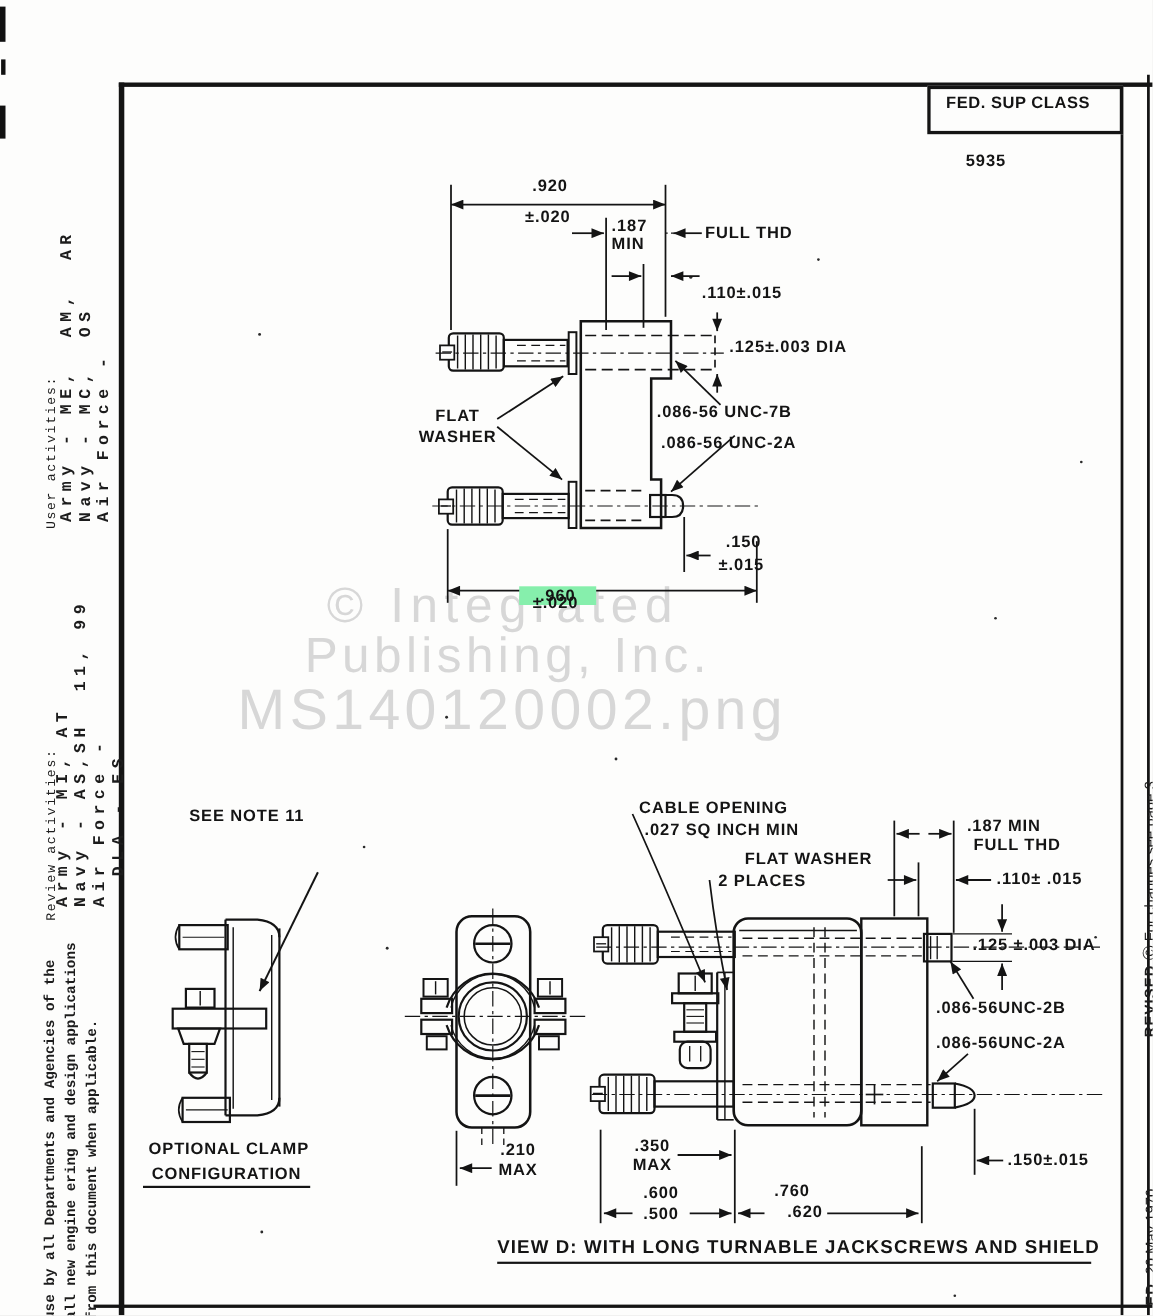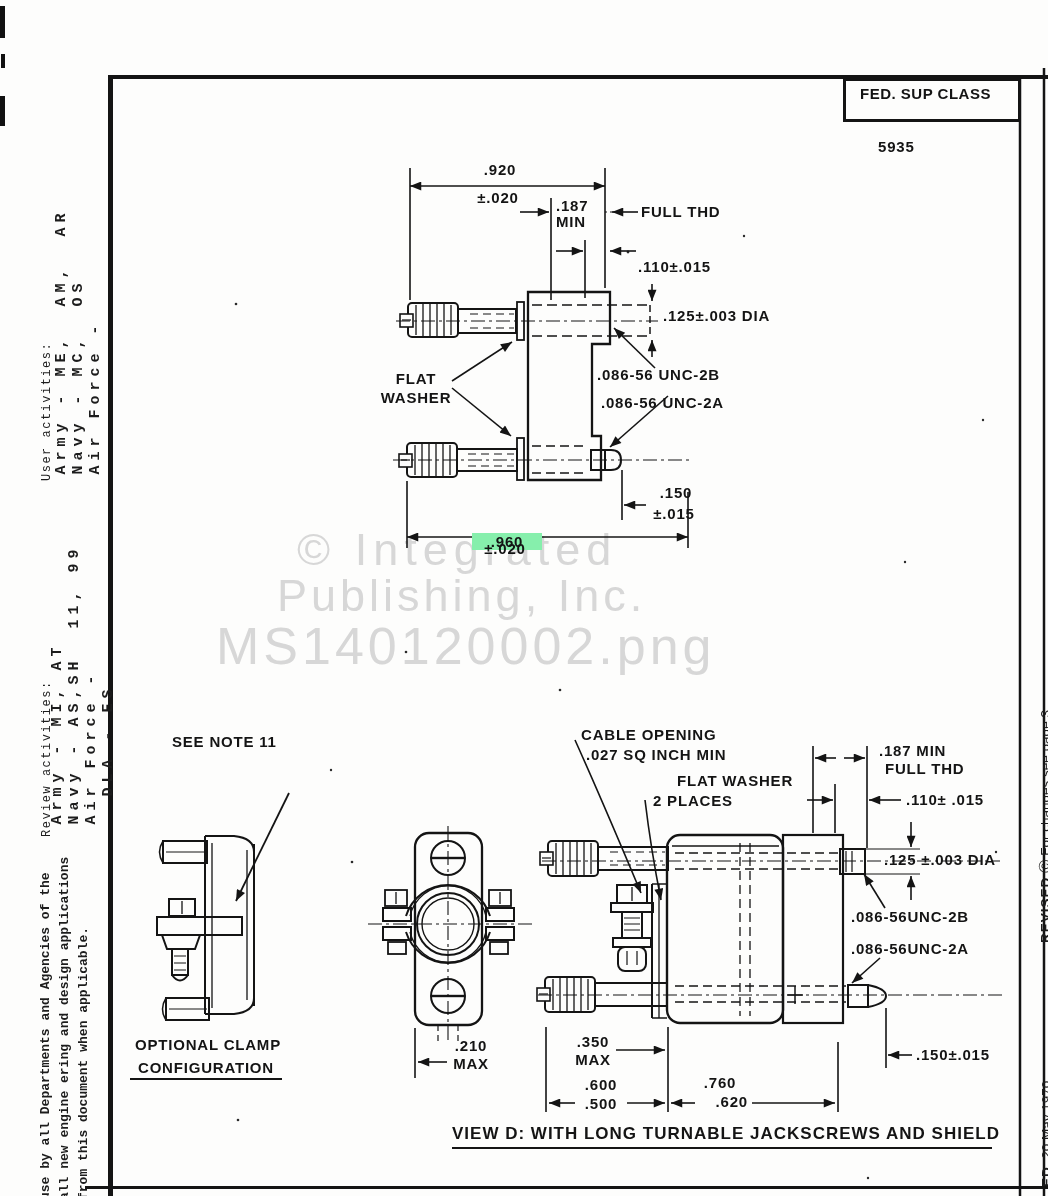--- a/index.html
+++ b/index.html
@@ -297,21 +297,21 @@
 
   <div class="lbl ctr" style="left:452px;top:161px;width:96px;">.920</div>
   <div class="lbl ctr" style="left:450px;top:189px;width:96px;">±.020</div>
   <div class="lbl" style="left:556px;top:197px;">.187</div>
   <div class="lbl" style="left:556px;top:213px;">MIN</div>
   <div class="lbl" style="left:641px;top:203px;">FULL THD</div>
   <div class="lbl" style="left:638px;top:242px;margin-top:16px;">.110±.015</div>
   <div class="lbl" style="left:663px;top:307px;">.125±.003 DIA</div>
   <div class="lbl ctr" style="left:388px;top:370px;width:56px;">FLAT</div>
   <div class="lbl ctr" style="left:374px;top:389px;width:84px;">WASHER</div>
-  <div class="lbl" style="left:597px;top:366px;">.086-56 UNC-2B</div>
+  <div class="lbl" style="left:597px;top:366px;">.086-56 UNC-7B</div>
   <div class="lbl" style="left:601px;top:394px;">.086-56 UNC-2A</div>
   <div class="lbl ctr" style="left:648px;top:484px;width:56px;">.150</div>
   <div class="lbl ctr" style="left:644px;top:505px;width:60px;">±.015</div>
   <div class="lbl ctr" style="left:472px;top:533px;width:70px;background:#86efac;">.960</div>
   <div class="lbl ctr" style="left:468px;top:540px;width:74px;">±.020</div>
 
   <div class="lbl" style="left:581px;top:726px;">CABLE OPENING</div>
   <div class="lbl" style="left:586px;top:746px;">.027 SQ INCH MIN</div>
   <div class="lbl" style="left:677px;top:772px;">FLAT WASHER</div>
   <div class="lbl" style="left:653px;top:792px;">2 PLACES</div>

